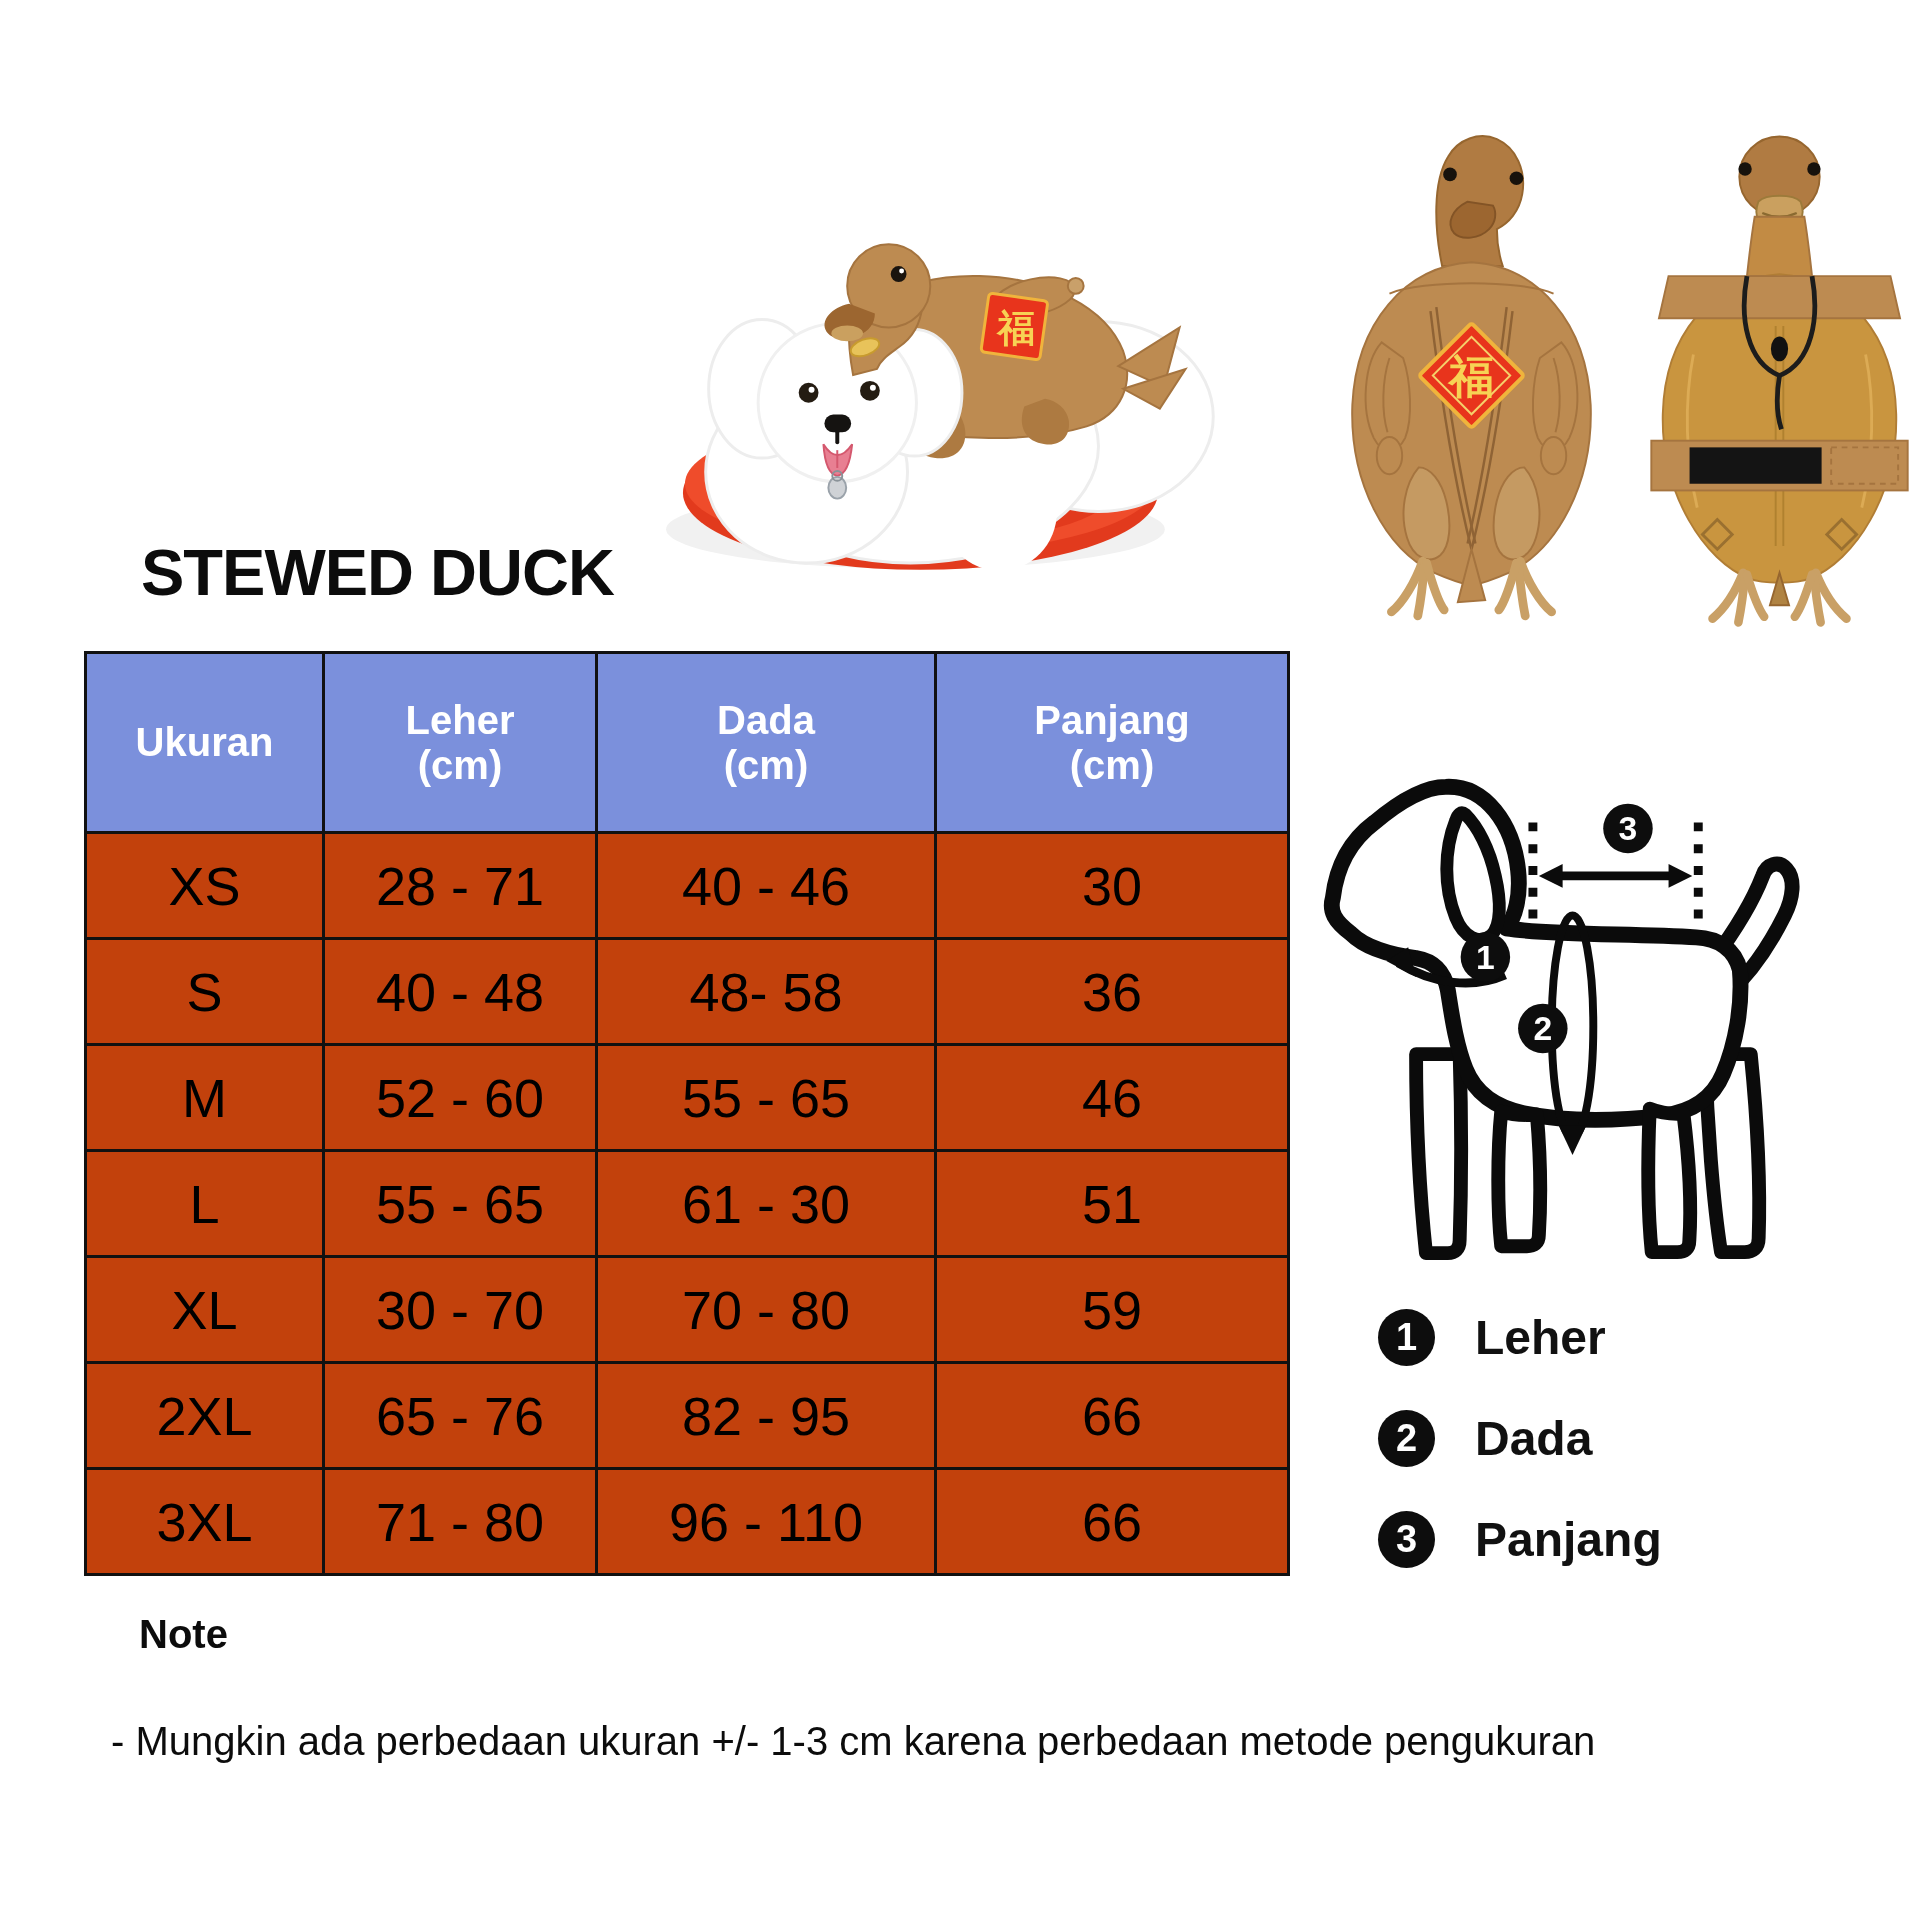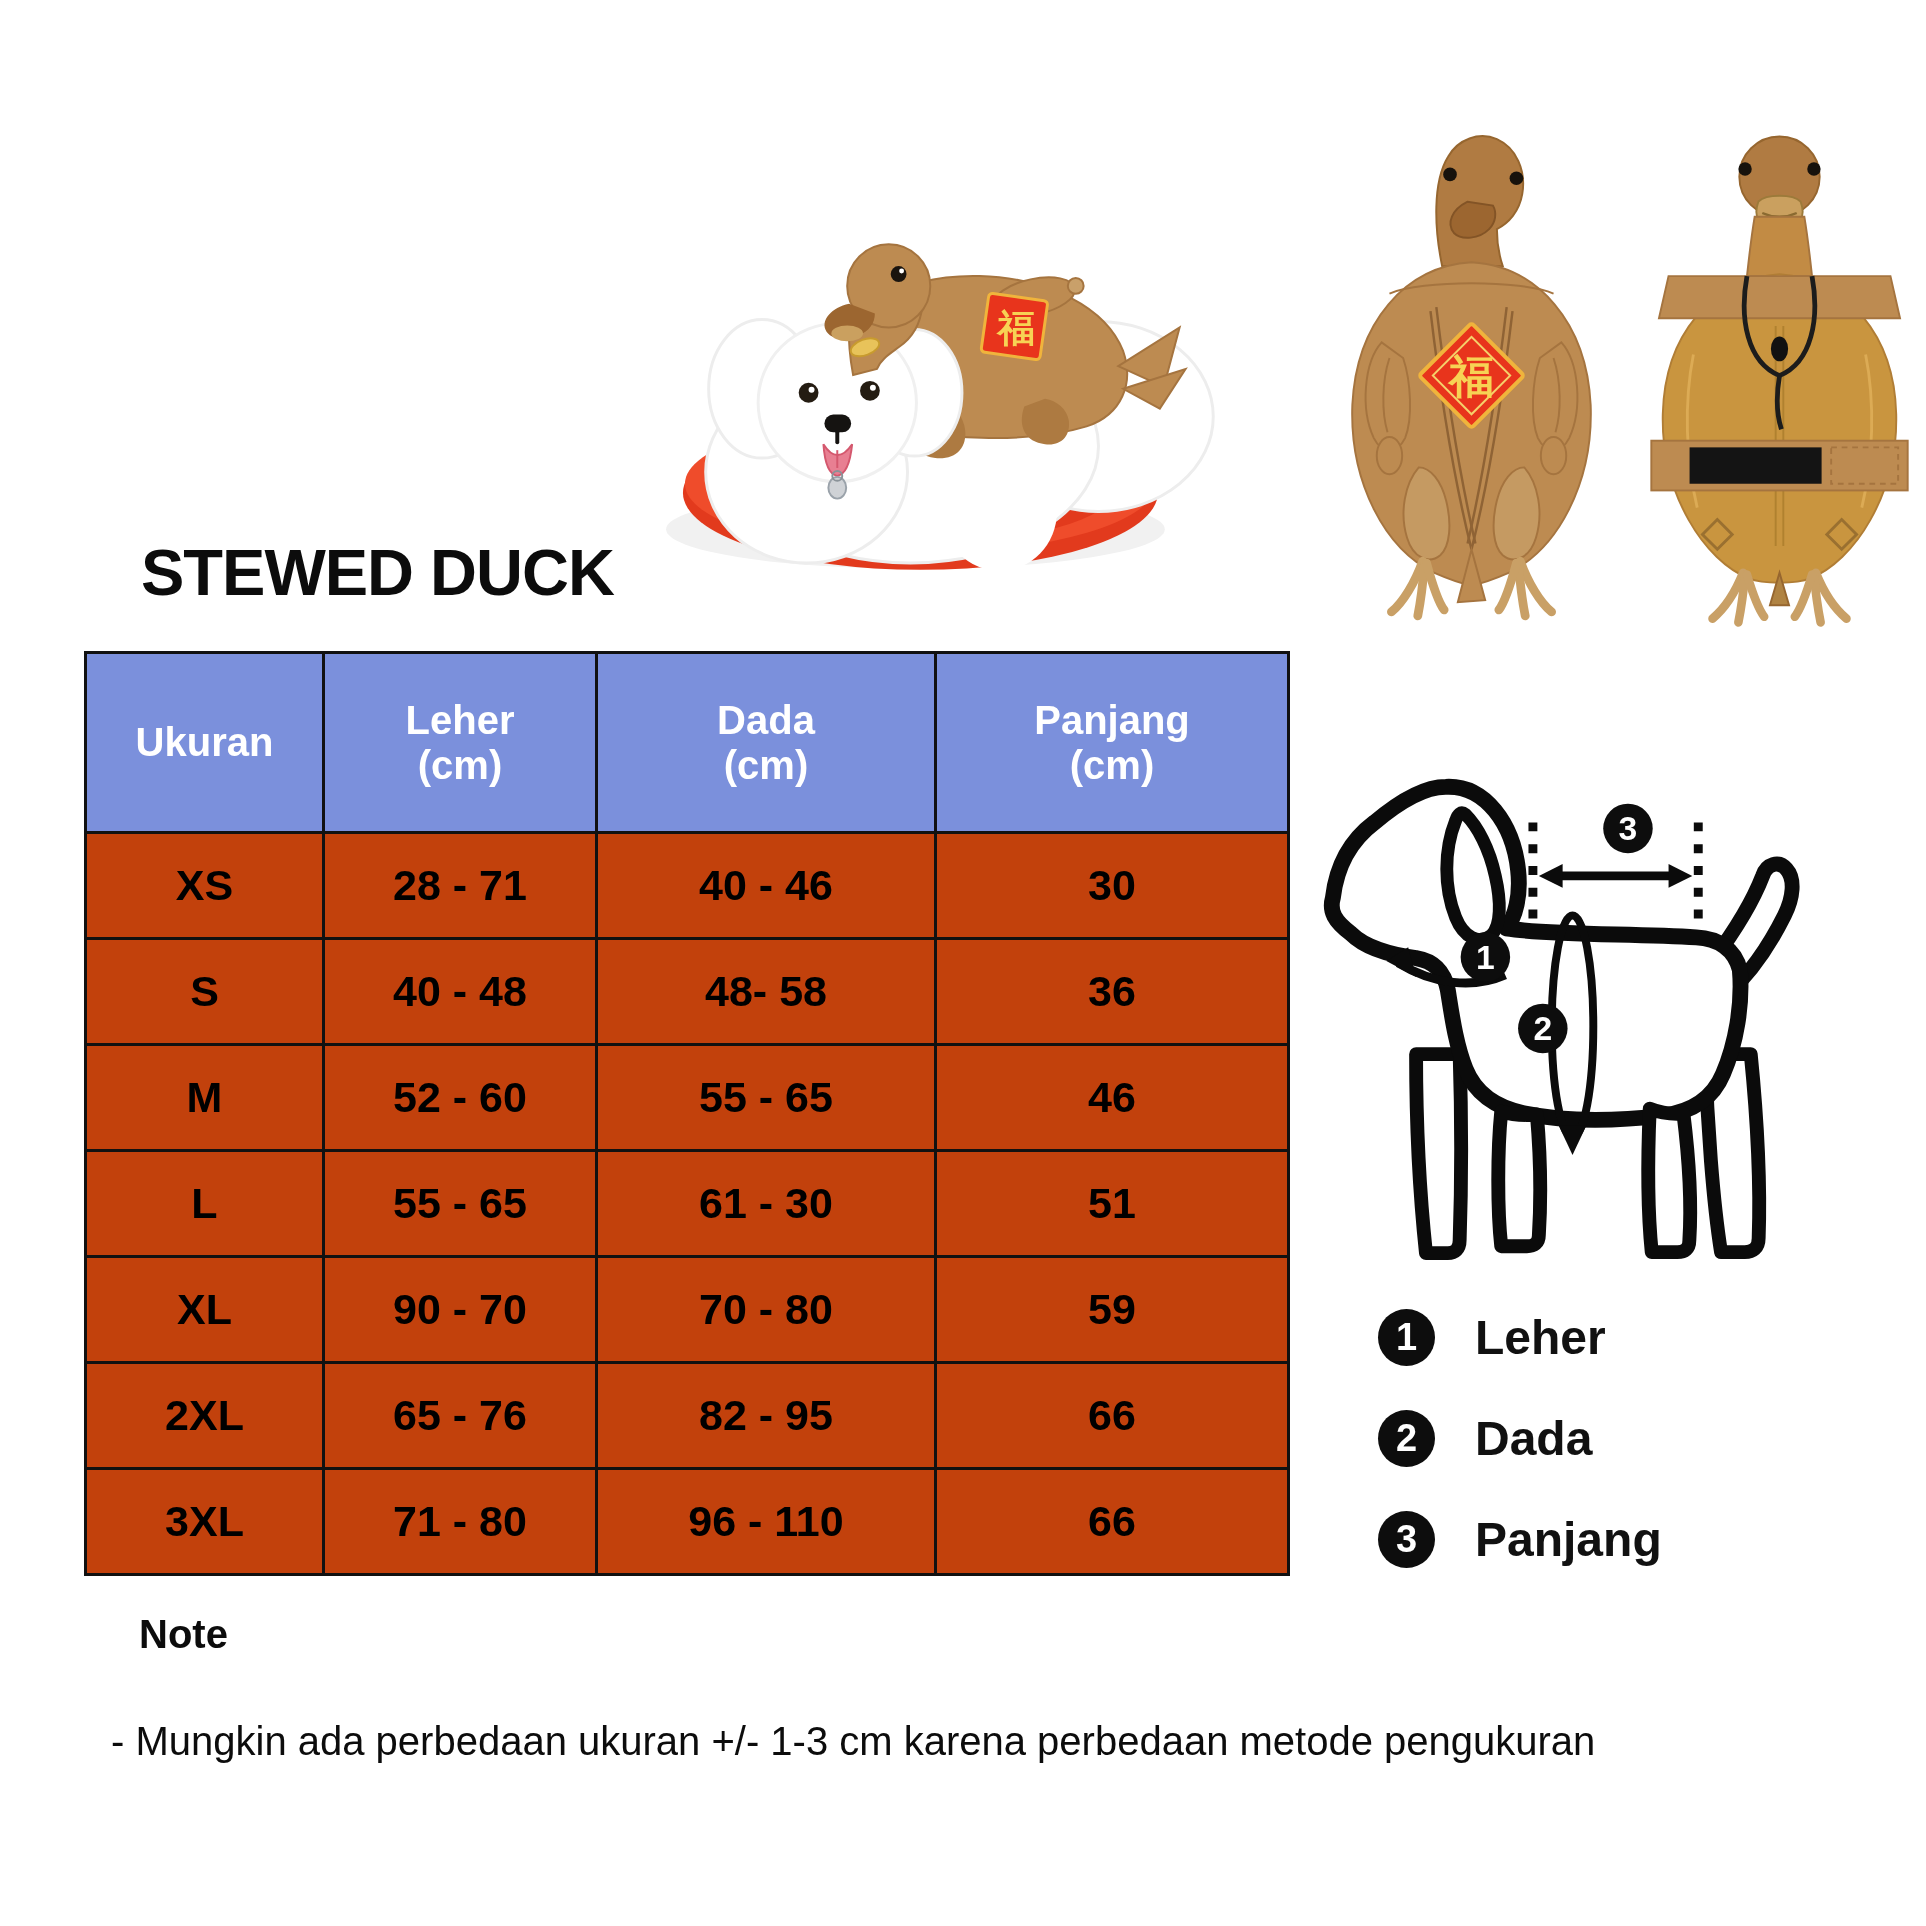--- a/index.html
+++ b/index.html
@@ -18,21 +18,21 @@
     position:absolute;left:84px;top:651px;
     border-collapse:collapse;table-layout:fixed;background:#c2410c;
   }
   .size-table th,.size-table td{
     border:3px solid #111111;text-align:center;vertical-align:middle;padding:0;
   }
   .size-table th{
     height:180px;background:#7b90dc;color:#ffffff;
     font-size:40px;font-weight:700;line-height:1.12;
   }
-  .size-table td{height:106px;font-size:43px;font-weight:700;color:#000;}
+  .size-table td{height:106px;font-size:54px;font-weight:400;color:#000;}
   .col-ukuran{width:238px;} .col-leher{width:273px;} .col-dada{width:339px;} .col-panjang{width:353px;}
   .th-label,.th-unit{display:block;}
   
   .legend{position:absolute;left:1378px;top:1309px;}
   .legend-row{display:flex;align-items:center;height:57px;margin-bottom:44px;}
   .legend-badge{
     width:57px;height:57px;border-radius:50%;background:#0d0d0d;color:#fff;
     display:flex;align-items:center;justify-content:center;
     font-size:38px;font-weight:700;flex:0 0 57px;
   }
@@ -249,21 +249,21 @@
         <td>46</td>
       </tr>
       <tr>
         <td>L</td>
         <td>55 - 65</td>
         <td>61 - 30</td>
         <td>51</td>
       </tr>
       <tr>
         <td>XL</td>
-        <td>90 - 70</td>
+        <td>30 - 70</td>
         <td>70 - 80</td>
         <td>59</td>
       </tr>
       <tr>
         <td>2XL</td>
         <td>65 - 76</td>
         <td>82 - 95</td>
         <td>66</td>
       </tr>
       <tr>

